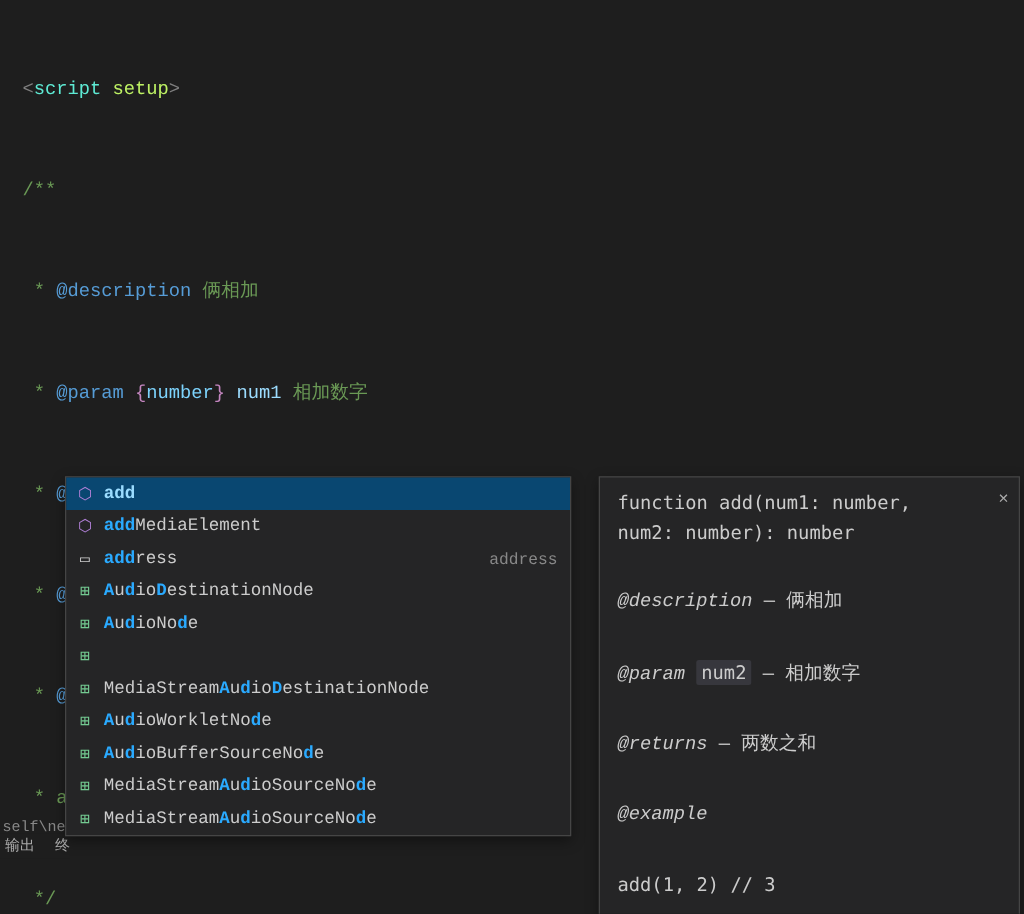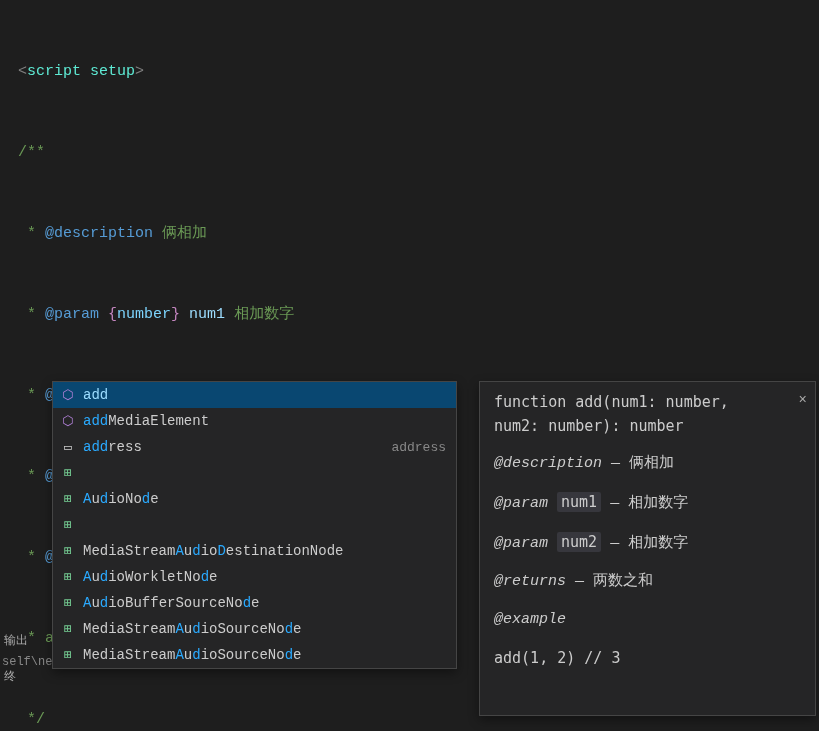--- a/index.html
+++ b/index.html
@@ -15,21 +15,21 @@
   }
   .editor {
     padding: 4px 18px;
     line-height: 27px;
     white-space: pre;
   }
   .line { display: block; height: 27px; }
   
   .t-tag    { color: #808080; }
   .t-elem   { color: #5eead4; }
-  .t-attr   { color: #5eead4; font-family: Liberation Mono, monospace; }
+  .t-attr   { color: #bef264; font-family: Liberation Mono, monospace; }
   .t-comment{ color: #6a9955; }
   .t-jsdoc  { color: #569cd6; }
   .t-brace  { color: #c586c0; }
   .t-type   { color: #7dd3fc; }
   .t-param  { color: #9cdcfe; }
   .t-cjk    { color: #6a9955; }
 
   
   .suggest {
     position: absolute;
@@ -58,21 +58,21 @@
     display: inline-flex;
     align-items: center;
     justify-content: center;
     font-size: 13px;
   }
   .sicon.func  { color: #b180d7; }
   .sicon.snip  { color: #cccccc; }
   .sicon.iface { color: #73c991; }
   .slabel { flex: 0 0 auto; }
   .shint  { margin-left: auto; color: #888; font-size: 13px; padding-right: 4px; }
-  .hl { color: #2aaaff; font-weight: 400; }
+  .hl { color: #2aaaff; font-weight: 700; }
   .suggest-row.selected .hl { color: #9bdcff; }
 
   
   .docs {
     position: absolute;
     left: 479px;
     top: 381px;
     width: 337px;
     min-height: 335px;
     background: #252526;
@@ -85,42 +85,41 @@
   }
   .docs .sig { font-family: Consolas, monospace; }
   .docs .tag { font-style: italic; color: #cccccc; }
   .docs .pname {
     background: #37373d;
     padding: 1px 4px;
     border-radius: 2px;
     font-family: Consolas, monospace;
     font-style: normal;
   }
-  .docs .row { margin: 14px 0; }
+  .docs .row { margin: 32px 0; }
   .docs .ex  { font-family: Consolas, monospace; }
   .close-x {
     position: absolute;
     top: 6px; right: 8px;
     color: #aaa;
     font-size: 14px;
     cursor: pointer;
   }
 
   
   .bottom {
     position: absolute;
     left: 0; bottom: 44px;
     font-size: 12px;
     color: #aaa;
     display: flex;
     gap: 16px;
     padding-left: 4px;
     background: #1e1e1e;
     line-height: 20px;
-    flex-direction: column;
   }
   .crumb {
     position: absolute;
     left: 0; bottom: 62px;
     font-size: 12px;
     color: #888;
     padding-left: 2px;
   }
 </style>
 </head>
@@ -167,20 +166,21 @@
       <span class="sicon func">⬡</span>
       <span class="slabel"><span class="hl">add</span><span>MediaElement</span></span>
     </div>
     <div class="suggest-row">
       <span class="sicon snip">▭</span>
       <span class="slabel"><span class="hl">add</span><span>ress</span></span>
       <span class="shint">address</span>
     </div>
     <div class="suggest-row">
       <span class="sicon iface">⊞</span>
+      <span class="slabel"><span class="hl">A</span><span>u</span><span class="hl">d</span><span>io</span><span class="hl">D</span><span>estinationNode</span></span>
     </div>
     <div class="suggest-row">
       <span class="sicon iface">⊞</span>
       <span class="slabel"><span class="hl">A</span><span>u</span><span class="hl">d</span><span>ioNo</span><span class="hl">d</span><span>e</span></span>
     </div>
     <div class="suggest-row">
       <span class="sicon iface">⊞</span>
     </div>
     <div class="suggest-row">
       <span class="sicon iface">⊞</span>
@@ -211,27 +211,20 @@
     <span>num2: number): number</span>
   </div>
   <div class="row">
     <span class="tag">@description</span>
     <span> — </span>
     <span>俩相加</span>
   </div>
   <div class="row">
     <span class="tag">@param</span>
     <span> </span>
-    <span class="pname">num1</span>
-    <span> — </span>
-    <span>相加数字</span>
-  </div>
-  <div class="row">
-    <span class="tag">@param</span>
-    <span> </span>
     <span class="pname">num2</span>
     <span> — </span>
     <span>相加数字</span>
   </div>
   <div class="row">
     <span class="tag">@returns</span>
     <span> — </span>
     <span>两数之和</span>
   </div>
   <div class="row">

